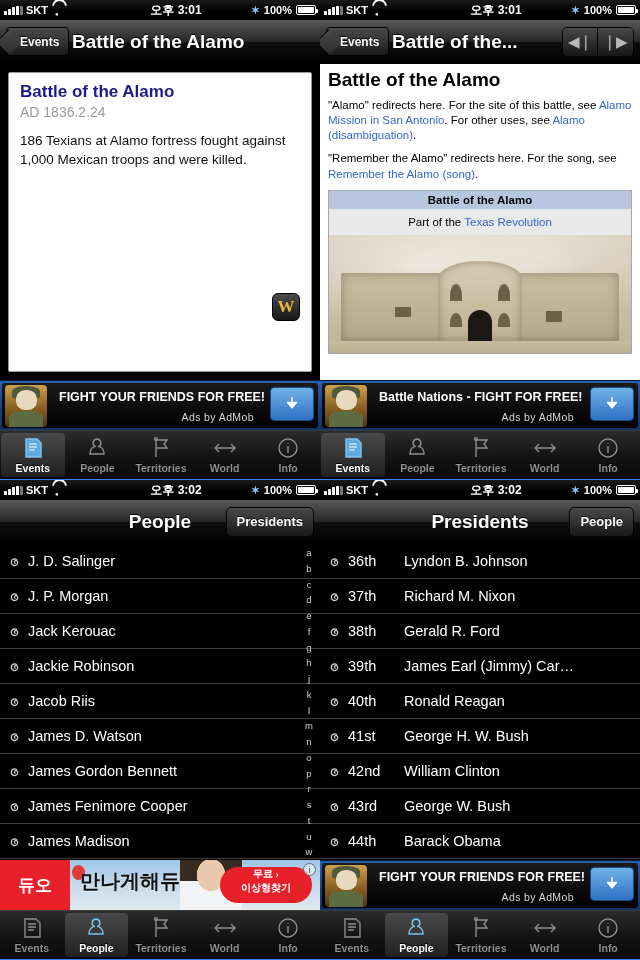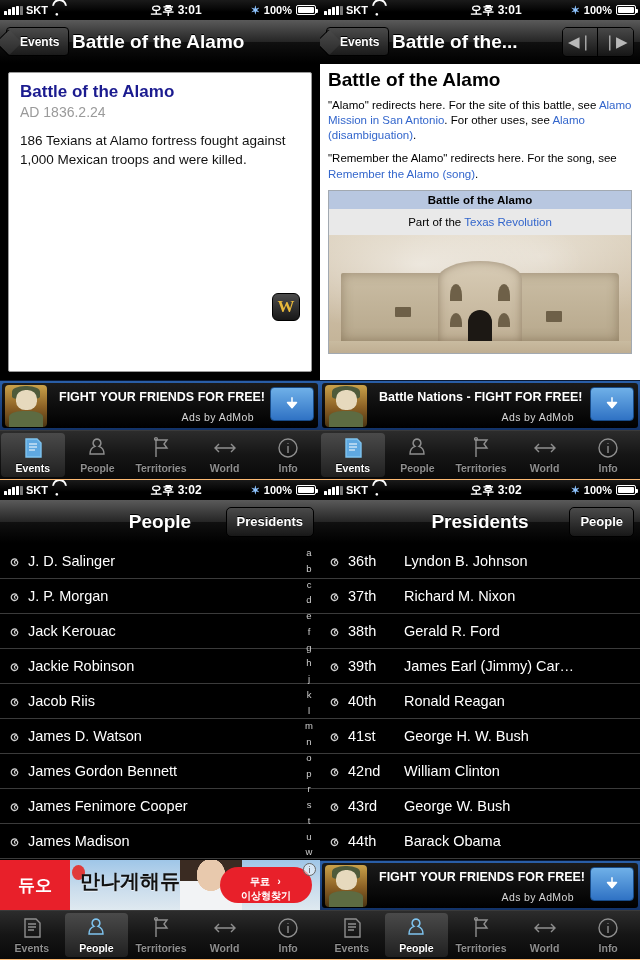--- a/index.html
+++ b/index.html
@@ -1,18 +1,18 @@
 <!DOCTYPE html>
 <html><head>
 <meta charset="utf-8">
 <style>
   * { box-sizing: border-box; margin:0; padding:0; }
   html,body { width:640px; height:960px; background:#000; overflow:hidden;
     font-family:"Liberation Sans", sans-serif; }
-  .screen { position:absolute; width:320px; height:480px; overflow:hidden; background:#fdba74; }
+  .screen { position:absolute; width:320px; height:480px; overflow:hidden; background:#3b82f6; }
   #s-tl { left:0; top:0; }
   #s-tr { left:320px; top:0; }
   #s-bl { left:0; top:480px; }
   #s-br { left:320px; top:480px; }
 
   
   .statusbar { height:20px; width:100%; background:#000;
     background:linear-gradient(180deg,#1a1a1a 0%,#000 60%);
     display:flex; align-items:center; color:#fff; font-size:12px; font-weight:bold;
     padding:0 4px; position:relative; }
@@ -129,22 +129,22 @@
   .duo-mid { flex:1; position:relative; }
   .duo-hand { position:absolute; left:10px; top:8px; color:#111; font-size:20px; font-weight:bold;
     font-family:"DejaVu Sans", sans-serif; text-shadow:0 1px 0 rgba(255,255,255,.6); }
   .duo-balloon { position:absolute; left:2px; top:5px; width:13px; height:15px; border-radius:50%;
     background:#e03b3b; }
   .duo-girl { position:absolute; right:78px; bottom:0; width:62px; height:100%;
     background:radial-gradient(ellipse at 50% 30%, #e8c9ad 0 32%, rgba(232,201,173,0) 33%),
                linear-gradient(180deg,#3a2b22 0 42%, #f2f3f5 43% 100%); }
   .duo-cta { position:absolute; right:8px; top:7px; width:92px; height:36px; border-radius:18px;
     background:#e8202a; color:#fff; font-size:10px; font-weight:bold; line-height:1.35;
-    display:flex; flex-direction:column; align-items:center; justify-content:flex-end;
-    font-family:Liberation Mono, monospace; }
+    display:flex; flex-direction:column; align-items:center; justify-content:flex-start;
+    font-family:Liberation Serif, serif; }
   .duo-i { position:absolute; right:4px; top:3px; width:13px; height:13px; border-radius:50%;
     border:1px solid #666; color:#555; font-size:9px; display:flex; align-items:center;
     justify-content:center; background:rgba(255,255,255,.5); }
 
   
   .tabbar { width:100%; height:49px; display:flex;
     background:linear-gradient(180deg,#2c2c2c 0%,#151515 50%,#090909 100%);
     border-top:1px solid #3a3a3a; }
   .tab { flex:1; display:flex; flex-direction:column; align-items:center; justify-content:center;
     gap:2px; color:#8e8e8e; font-size:10.5px; font-weight:bold; text-shadow:0 -1px 0 #000; }

